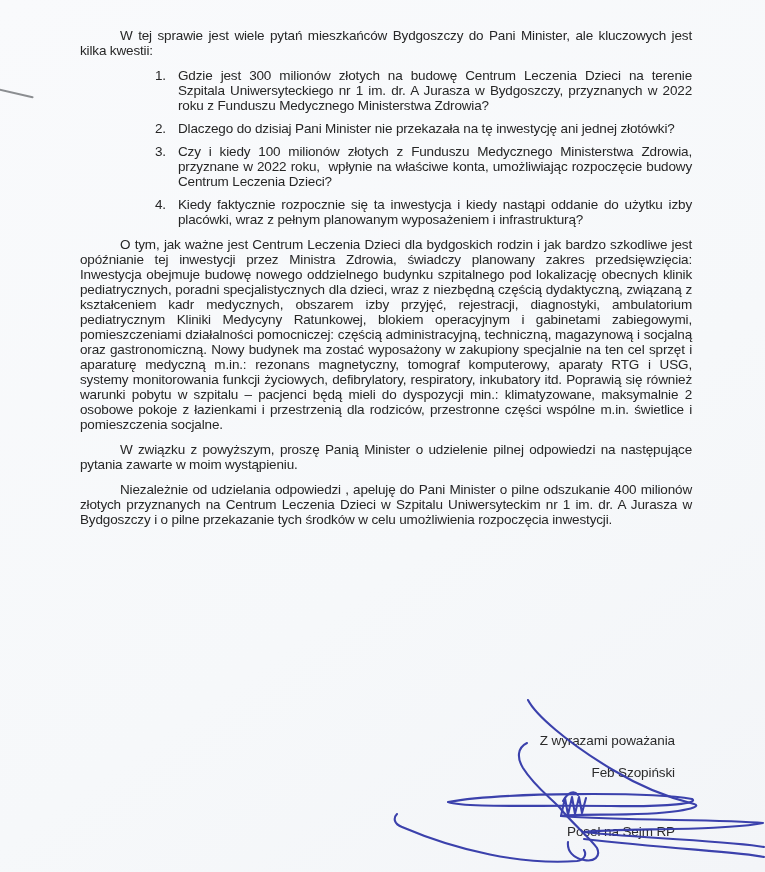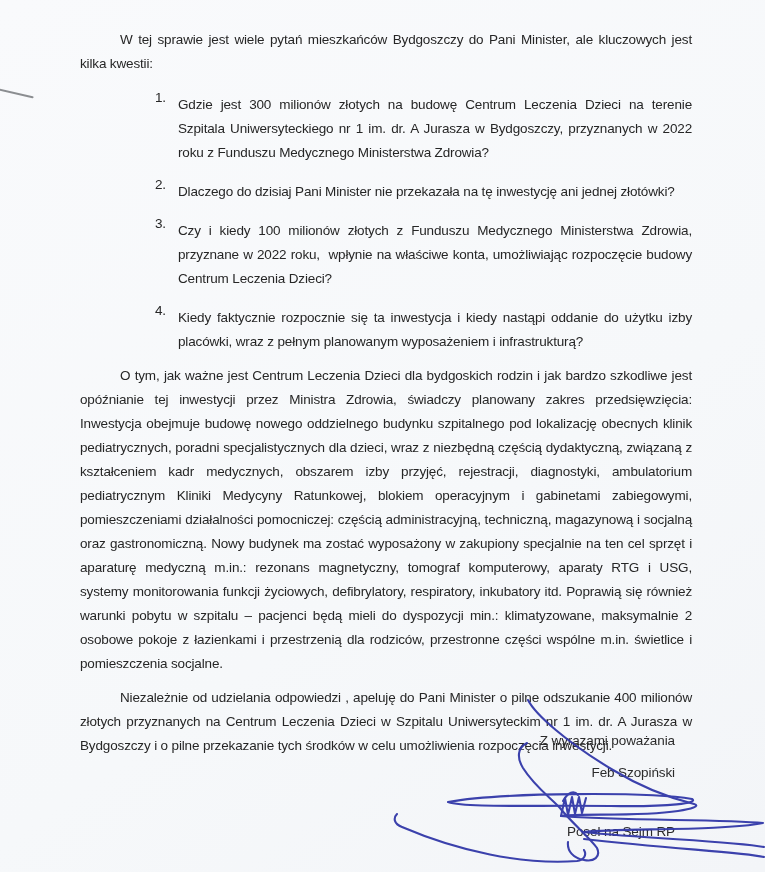--- a/index.html
+++ b/index.html
@@ -7,28 +7,28 @@
     position:relative;
     width:765px;height:872px;
     margin:0 auto;
     background:linear-gradient(145deg,#f9fafc 0%,#f6f8fa 60%,#f3f5f8 100%);
     overflow:hidden;
     font-family:"Liberation Sans","DejaVu Sans",sans-serif;
     color:#262626;
   }
   .body-text{
     position:absolute;left:80px;top:28px;width:612px;
-    font-size:13.5px;line-height:24px;letter-spacing:-0.15px;
+    font-size:13.5px;line-height:15px;letter-spacing:-0.15px;
     text-align:justify;
   }
   .para{margin:0 0 10px;text-indent:40px;white-space:pre-wrap;}
   .questions{margin:2px 0 10px 75px;}
   .question{display:flex;margin:0 0 8px;}
   .q-num{flex:none;width:23px;}
-  .q-text{flex:1;text-align:justify;white-space:pre-wrap;margin-top:7px;}
+  .q-text{flex:1;text-align:justify;white-space:pre-wrap;}
   .sig-line{position:absolute;right:90px;font-size:13.5px;letter-spacing:-0.1px;color:#2b2b2b;white-space:nowrap;}
   .sig-closing{top:733px;}
   .sig-name{top:765px;}
   .sig-title{top:824px;}
   .signature-svg{position:absolute;left:370px;top:680px;width:395px;height:192px;z-index:3;pointer-events:none;}
   .scan-artifact{
     position:absolute;left:-6px;top:92px;width:40px;height:2px;
     background:#5d6064;opacity:.7;transform:rotate(13deg);border-radius:1px;
   }
 </style>
@@ -56,20 +56,21 @@
         <span class="q-num">3.</span>
         <span class="q-text">Czy i kiedy 100 milionów złotych z Funduszu Medycznego Ministerstwa Zdrowia, przyznane w 2022 roku,  wpłynie na właściwe konta, umożliwiając rozpoczęcie budowy Centrum Leczenia Dzieci?</span>
       </div>
       <div class="question">
         <span class="q-num">4.</span>
         <span class="q-text">Kiedy faktycznie rozpocznie się ta inwestycja i kiedy nastąpi oddanie do użytku izby placówki, wraz z pełnym planowanym wyposażeniem i infrastrukturą?</span>
       </div>
     </div>
 
     <p class="para">O tym, jak ważne jest Centrum Leczenia Dzieci dla bydgoskich rodzin i jak bardzo szkodliwe jest opóźnianie tej inwestycji przez Ministra Zdrowia, świadczy planowany zakres przedsięwzięcia: Inwestycja obejmuje budowę nowego oddzielnego budynku szpitalnego pod lokalizację obecnych klinik pediatrycznych, poradni specjalistycznych dla dzieci, wraz z niezbędną częścią dydaktyczną, związaną z kształceniem kadr medycznych, obszarem izby przyjęć, rejestracji, diagnostyki, ambulatorium pediatrycznym Kliniki Medycyny Ratunkowej, blokiem operacyjnym i gabinetami zabiegowymi, pomieszczeniami działalności pomocniczej: częścią administracyjną, techniczną, magazynową i socjalną oraz gastronomiczną. Nowy budynek ma zostać wyposażony w zakupiony specjalnie na ten cel sprzęt i aparaturę medyczną m.in.: rezonans magnetyczny, tomograf komputerowy, aparaty RTG i USG, systemy monitorowania funkcji życiowych, defibrylatory, respiratory, inkubatory itd. Poprawią się również warunki pobytu w szpitalu – pacjenci będą mieli do dyspozycji min.: klimatyzowane, maksymalnie 2 osobowe pokoje z łazienkami i przestrzenią dla rodziców, przestronne części wspólne m.in. świetlice i pomieszczenia socjalne.</p>
+    <p class="para">W związku z powyższym, proszę Panią Minister o udzielenie pilnej odpowiedzi na następujące  pytania zawarte w moim wystąpieniu.</p>
     <p class="para">Niezależnie od udzielania odpowiedzi , apeluję do Pani Minister o pilne odszukanie 400 milionów złotych przyznanych na Centrum Leczenia Dzieci w Szpitalu Uniwersyteckim nr 1 im. dr. A Jurasza w Bydgoszczy i o pilne przekazanie tych środków w celu umożliwienia rozpoczęcia inwestycji.</p>
   </div>
 
   <div class="sig-line sig-closing">Z wyrazami poważania</div>
   <div class="sig-line sig-name">Feb Szopiński</div>
   <div class="sig-line sig-title">Poseł na Sejm RP</div>
 
   <svg class="signature-svg" viewBox="0 0 395 192" aria-hidden="true">
     <g fill="none" stroke-width="2.1" stroke-linecap="round" stroke-linejoin="round" opacity="0.95" stroke="#3238a8">
 

